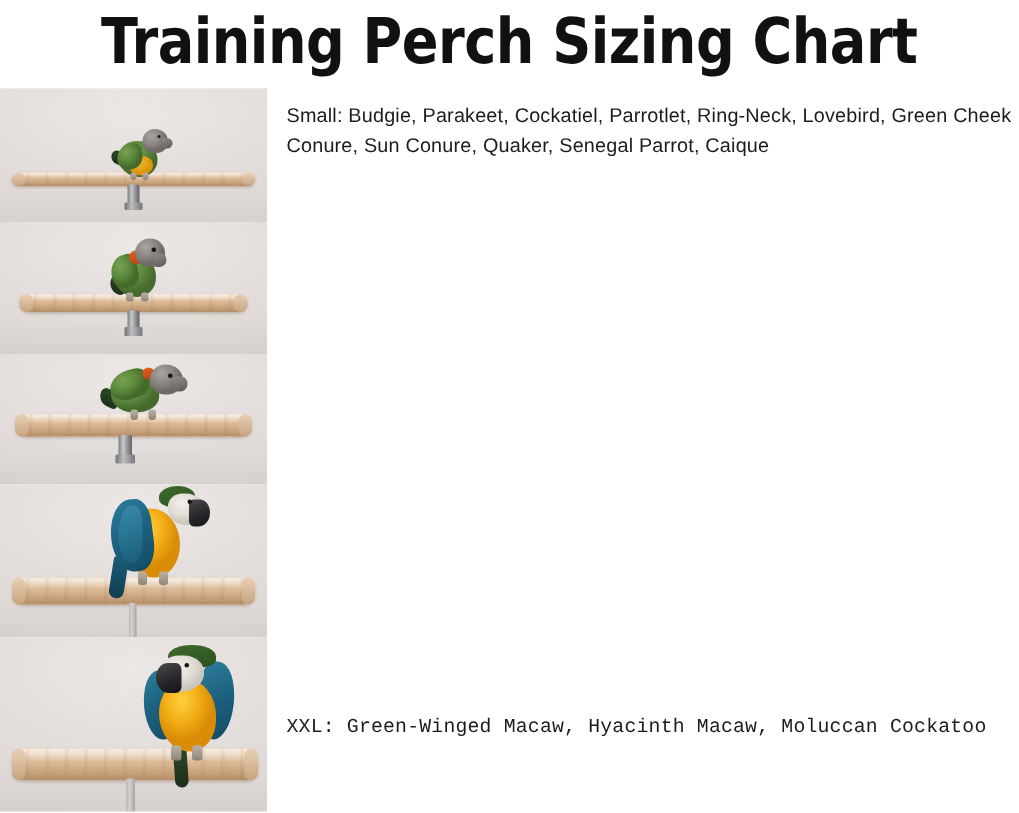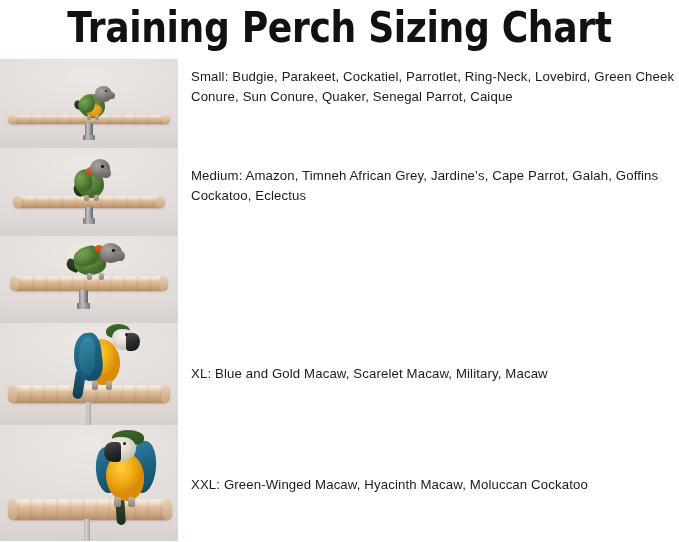--- a/index.html
+++ b/index.html
@@ -243,21 +243,20 @@
           <div class="body-green" style="left:4px; top:12px; width:18px; height:22px; border-radius:65% 30% 45% 45%; transform:rotate(-14deg);"></div>
           <div class="orange-patch" style="left:16px; top:9px; width:10px; height:9px; border-radius:50% 40% 45% 55%;"></div>
           <div class="head-grey" style="left:20px; top:1px; width:20px; height:19px; border-radius:50% 50% 46% 48%;"></div>
           <div class="beak-grey" style="left:33px; top:11px; width:8px; height:9px; border-radius:20% 55% 65% 30%;"></div>
           <div class="eye" style="left:31px; top:7px; width:2.6px; height:2.6px;"></div>
           <div class="foot" style="left:14px; top:37px; width:5px; height:6px; border-radius:2px;"></div>
           <div class="foot" style="left:24px; top:37px; width:5px; height:6px; border-radius:2px;"></div>
         </div>
       </div>
 
-      <div class="caption" style="top:18px;">Medium: Amazon, Timneh African Grey, Jardine’s, Cape Parrot, Galah, Goffins Cockatoo, Eclectus</div>
     </div>
 
     <div class="row" style="height:87px;">
       <div class="photo" style="height:87px;">
         <div class="bg"></div>
         <div class="floorline"></div>
 
         <div class="perch" style="left:10px; top:40px; width:158px; height:15px;">
           <div class="grain"></div>
           <div class="cap-l"></div>
@@ -300,21 +299,20 @@
           <div class="wing-blue" style="left:9px; top:14px; width:16px; height:38px; border-radius:60% 40% 45% 55%; background:linear-gradient(160deg,#3a8fad,#1c5f7e); opacity:.85;"></div>
           <div class="crown-green" style="left:36px; top:1px; width:24px; height:14px; border-radius:55% 50% 30% 40%;"></div>
           <div class="head-white" style="left:42px; top:6px; width:24px; height:21px; border-radius:40% 50% 45% 50%;"></div>
           <div class="beak-dark" style="left:56px; top:10px; width:14px; height:18px; border-radius:25% 55% 60% 25%;"></div>
           <div class="eye" style="left:55px; top:10px; width:3.2px; height:3.2px;"></div>
           <div class="foot" style="left:22px; top:58px; width:6px; height:9px; border-radius:2px;"></div>
           <div class="foot" style="left:36px; top:58px; width:6px; height:9px; border-radius:2px;"></div>
         </div>
       </div>
 
-      <div class="caption" style="top:41px;">XL: Blue and Gold Macaw, Scarelet Macaw, Military, Macaw</div>
     </div>
 
     <div class="row" style="height:116px;">
       <div class="photo" style="height:116px;">
         <div class="bg"></div>
         <div class="floorline"></div>
 
         <div class="perch" style="left:8px; top:74px; width:164px; height:21px;">
           <div class="grain"></div>
           <div class="cap-l"></div>
@@ -329,17 +327,17 @@
           <div class="body-gold" style="left:12px; top:24px; width:38px; height:48px; border-radius:48% 52% 45% 55%;"></div>
           <div class="crown-green" style="left:18px; top:1px; width:32px; height:15px; border-radius:50% 50% 35% 35%;"></div>
           <div class="head-white" style="left:12px; top:8px; width:30px; height:24px; border-radius:45% 45% 50% 50%;"></div>
           <div class="beak-dark" style="left:10px; top:13px; width:17px; height:20px; border-radius:55% 25% 25% 60%;"></div>
           <div class="eye" style="left:29px; top:13px; width:3.4px; height:3.4px;"></div>
           <div class="foot" style="left:20px; top:68px; width:7px; height:10px; border-radius:2px;"></div>
           <div class="foot" style="left:34px; top:68px; width:7px; height:10px; border-radius:2px;"></div>
         </div>
       </div>
 
-      <div class="caption" style="top:50px;">XXL: Green-Winged Macaw, Hyacinth Macaw, Moluccan Cockatoo</div>
+      <div class="caption" style="top:50px;font-family:Liberation Mono, monospace;">XXL: Green-Winged Macaw, Hyacinth Macaw, Moluccan Cockatoo</div>
     </div>
 
   </div>
 </div>
 
 </body></html>

